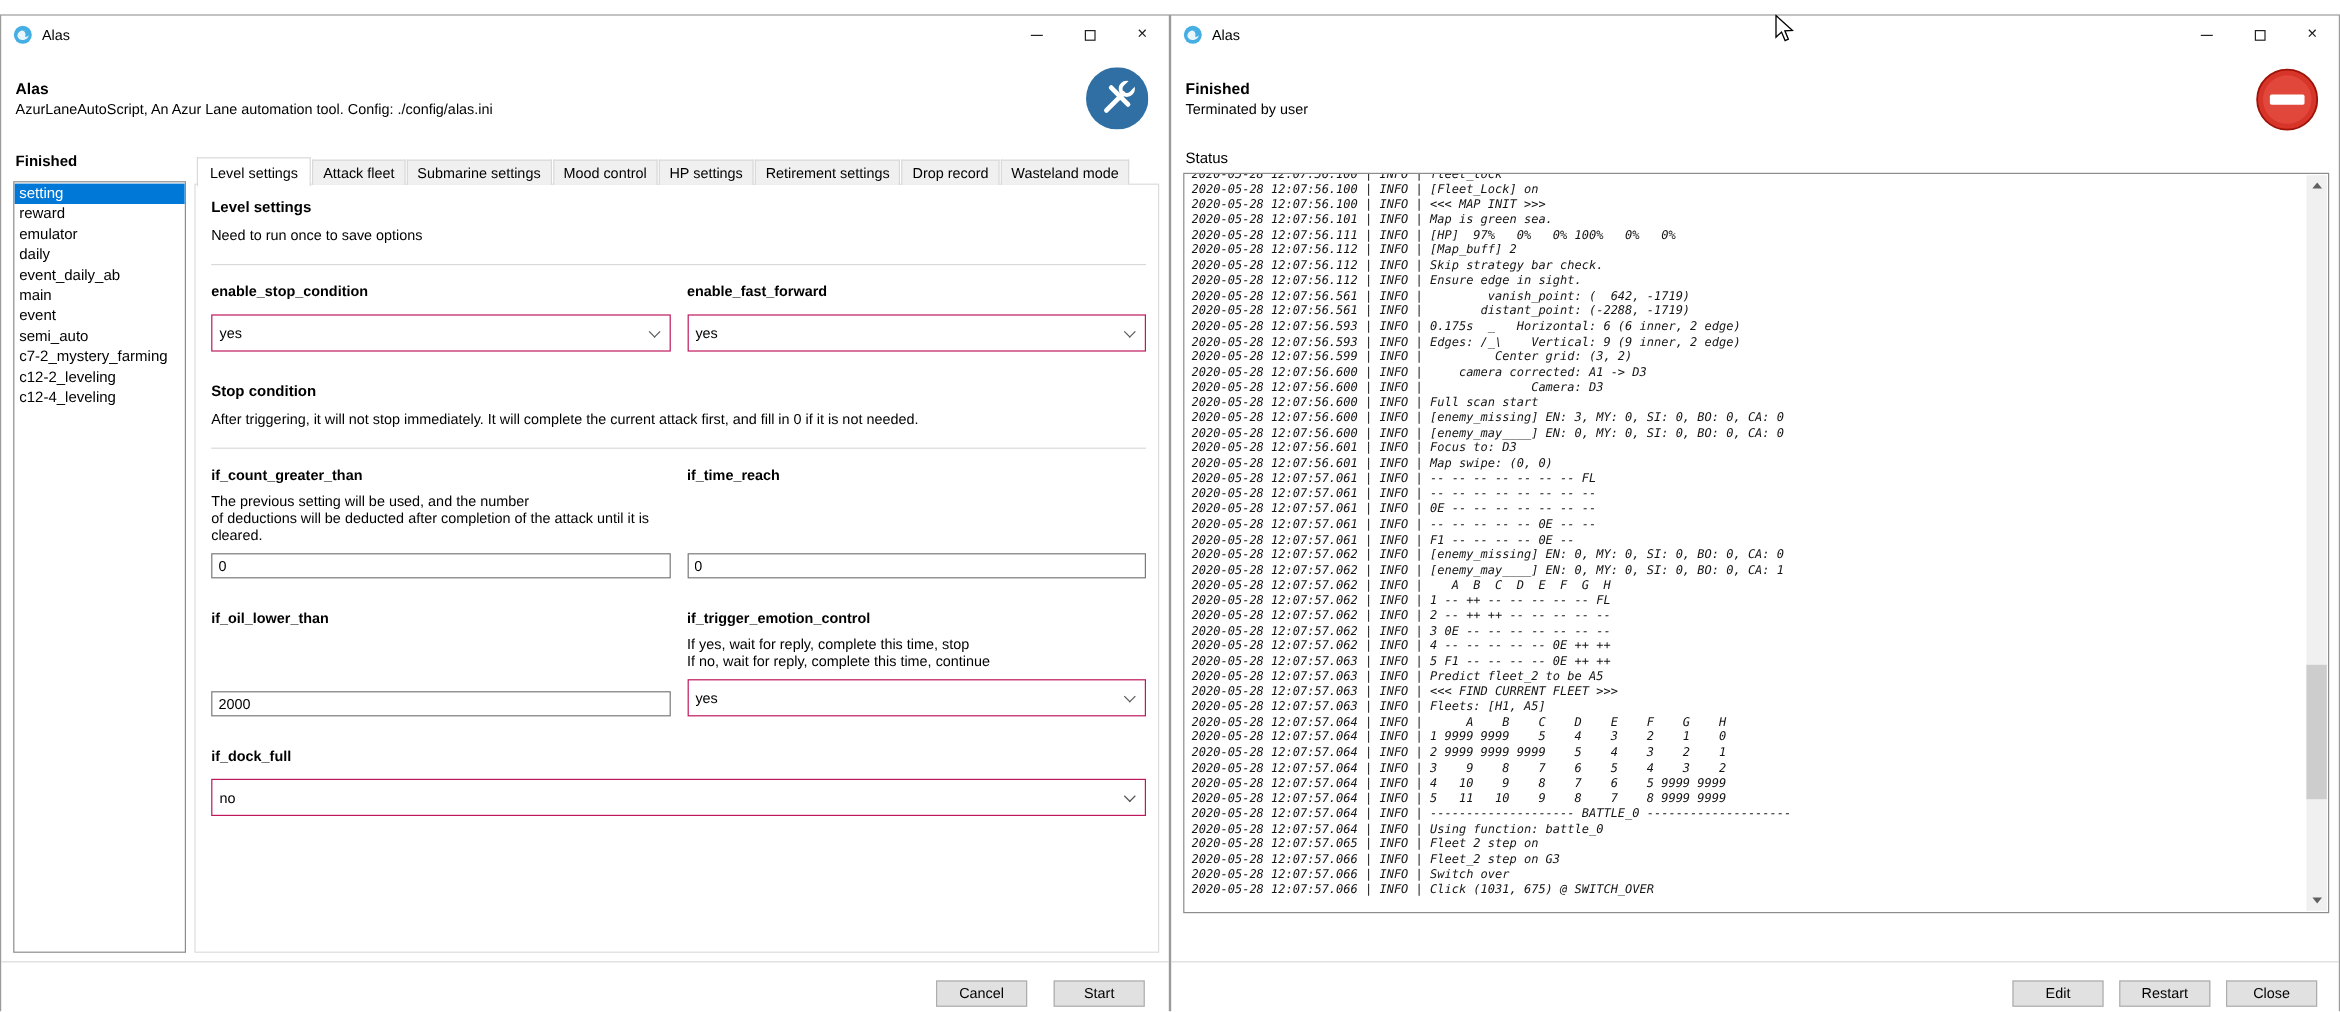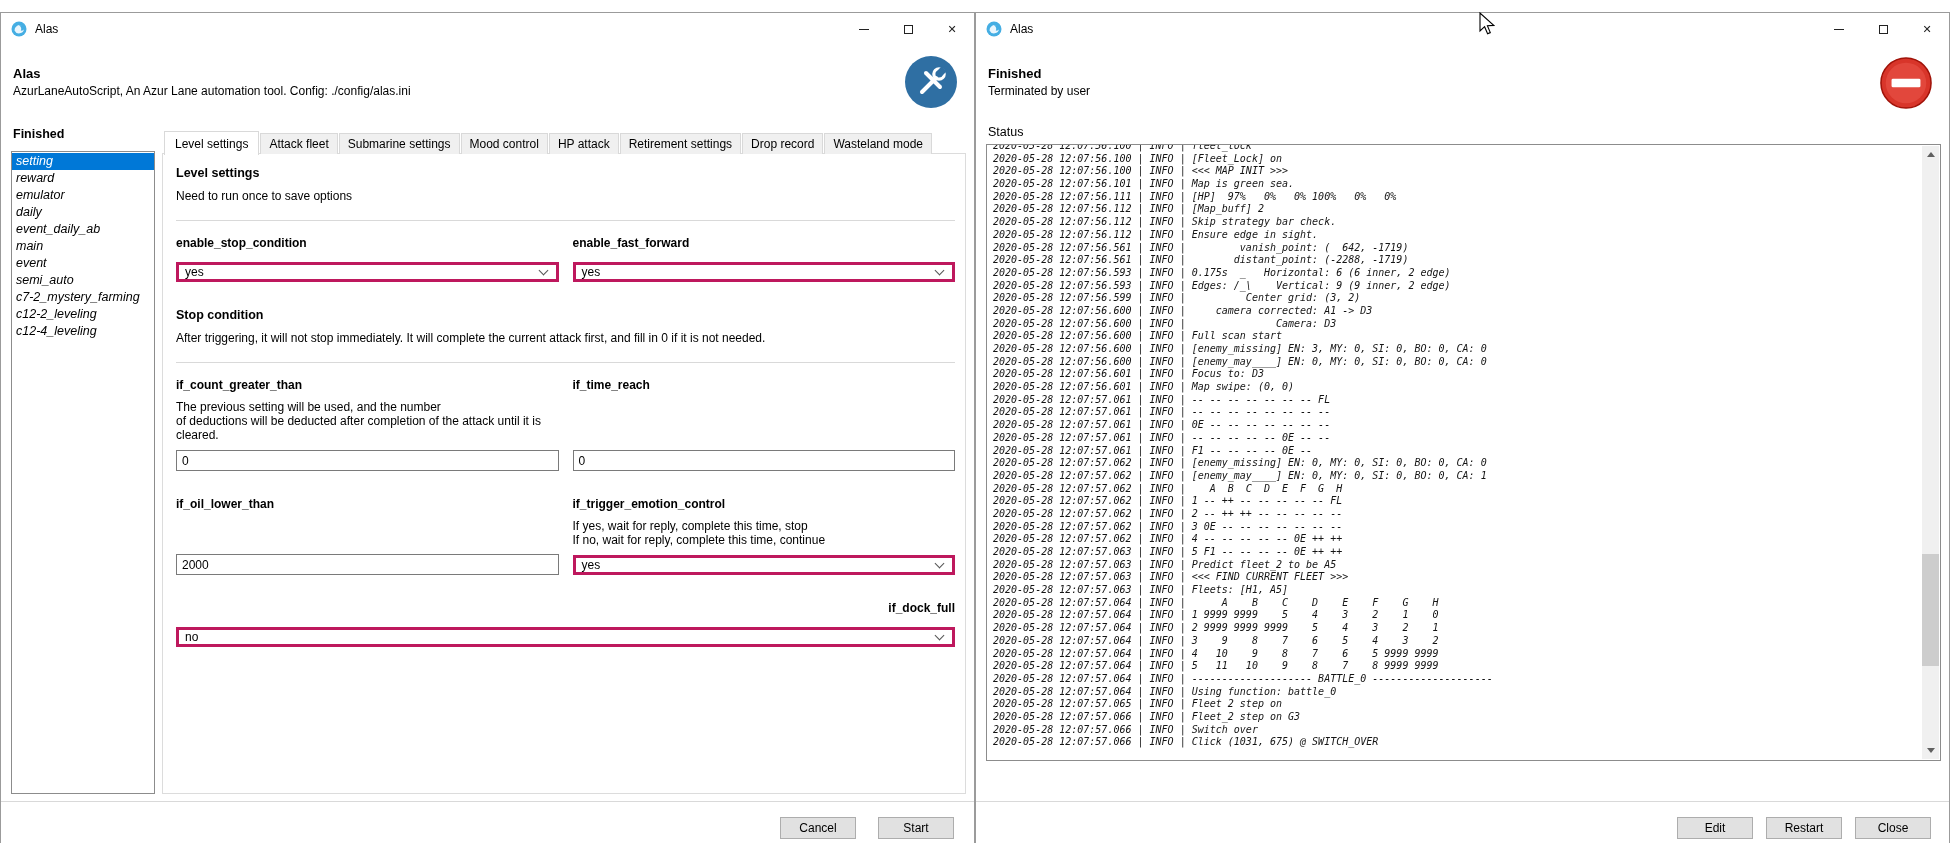--- a/index.html
+++ b/index.html
@@ -26,46 +26,46 @@
   .header-title { font-size:13px; font-weight:bold; }
   .header-sub { font-size:12px; margin-top:3px; }
   .header-badge { margin-left:auto; width:52px; height:52px; display:inline-flex; }
 
   
   .body { flex:1 1 auto; display:flex; min-height:0; padding-bottom:7px; }
 
   
   .sidebar { width:161px; flex:0 0 auto; display:flex; flex-direction:column; padding:0 7px 0 10px; }
   .sidebar-label { font-size:12.5px; font-weight:bold; margin:8px 0 10px 2px; }
-  .listbox { flex:1 1 auto; border:1px solid #8c8c8c; background:#fff; overflow:hidden; padding-top:1px;font-style:italic; }
+  .listbox { flex:1 1 auto; border:1px solid #8c8c8c; background:#fff; overflow:hidden; padding-top:1px; }
   .list-item { font-size:12.5px; height:17px; line-height:17px; padding-left:4px; white-space:nowrap; cursor:default; }
   .list-item.selected { background:#0078d7; color:#fff; }
 
   
   .content { flex:1 1 auto; display:flex; flex-direction:column; margin-right:8px; min-width:0; margin-top:11px; }
   .tabbar { display:flex; align-items:flex-end; height:24px; padding-left:2px; position:relative; z-index:2; }
   .tab { font-size:12px; background:#f0f0f0; border:1px solid #d9d9d9; border-bottom:none;
          padding:3px 8px 3px 8px; margin-right:1px; white-space:nowrap; cursor:default; }
   .tab.active { background:#fff; padding:5px 10px 4px 10px; margin-bottom:-1px; position:relative; }
   .panel { flex:1 1 auto; border:1px solid #dcdcdc; background:#fff; margin-top:-1px;
            padding:12px 10px 0 13px; overflow:hidden; }
 
   
   .section-title { font-size:12.5px; font-weight:bold; }
   .section-desc { font-size:12px; margin-top:9px; white-space:pre-line; }
   .rule { border:none; border-top:1px solid #d9d9d9; margin:17px 0 15px 0; }
   .form-row { display:grid; grid-template-columns:1fr 1fr; column-gap:14px; margin-bottom:26px; }
   .field { display:flex; flex-direction:column; }
-  .field.span2 { grid-column:1 / -1;align-items:flex-end; }
+  .field.span2 { grid-column:1 / -1; }
   .field-label { font-size:12px; font-weight:bold; margin-bottom:12px; }
   .field-desc { font-size:12px; line-height:14px; margin:-4px 0 8px 0; white-space:pre-line; }
   .control { margin-top:auto; }
   .textbox { width:100%; height:21px; border:1px solid #7a7a7a; font-size:12px; padding:0 5px;
              font-family:"Liberation Sans", sans-serif; background:#fff; }
-  .dropdown { width:100%; height:20px; border:3px solid #be185d; background:#fff; display:flex;
+  .dropdown { width:100%; height:31px; border:1px solid #be185d; background:#fff; display:flex;
               align-items:center; justify-content:space-between; padding-left:6px; font-size:12px; cursor:default; }
   .dd-chevron { width:7px; height:7px; border-right:1.4px solid #555; border-bottom:1.4px solid #555;
                 transform:rotate(45deg); margin:-3px 9px 0 0; flex:0 0 auto; }
 
   
   .body-right { flex:1 1 auto; display:flex; flex-direction:column; min-height:0; padding:0 8px 40px 10px; }
   .status-label { font-size:12.5px; margin:6px 0 5px 2px; }
   .log-panel { flex:1 1 auto; border:1px solid #8c8c8c; background:#fff; position:relative; overflow:hidden; }
   .log-lines { position:absolute; left:6px; top:-5px; right:20px; bottom:0; overflow:hidden;
                font-family:"DejaVu Sans Mono", monospace; font-size:10px; line-height:12.68px; color:#141414; }
@@ -150,21 +150,21 @@
             <div class="list-item">c12-4_leveling</div>
           </div>
       </div>
 
       <div class="content">
         <div class="tabbar">
             <div class="tab active">Level settings</div>
             <div class="tab">Attack fleet</div>
             <div class="tab">Submarine settings</div>
             <div class="tab">Mood control</div>
-            <div class="tab">HP attack</div>
+            <div class="tab">HP settings</div>
             <div class="tab">Retirement settings</div>
             <div class="tab">Drop record</div>
             <div class="tab">Wasteland mode</div>
           </div>
 
         <div class="panel">
           <div class="section-title">Level settings</div>
           <div class="section-desc">Need to run once to save options</div>
           <hr class="rule">
 

